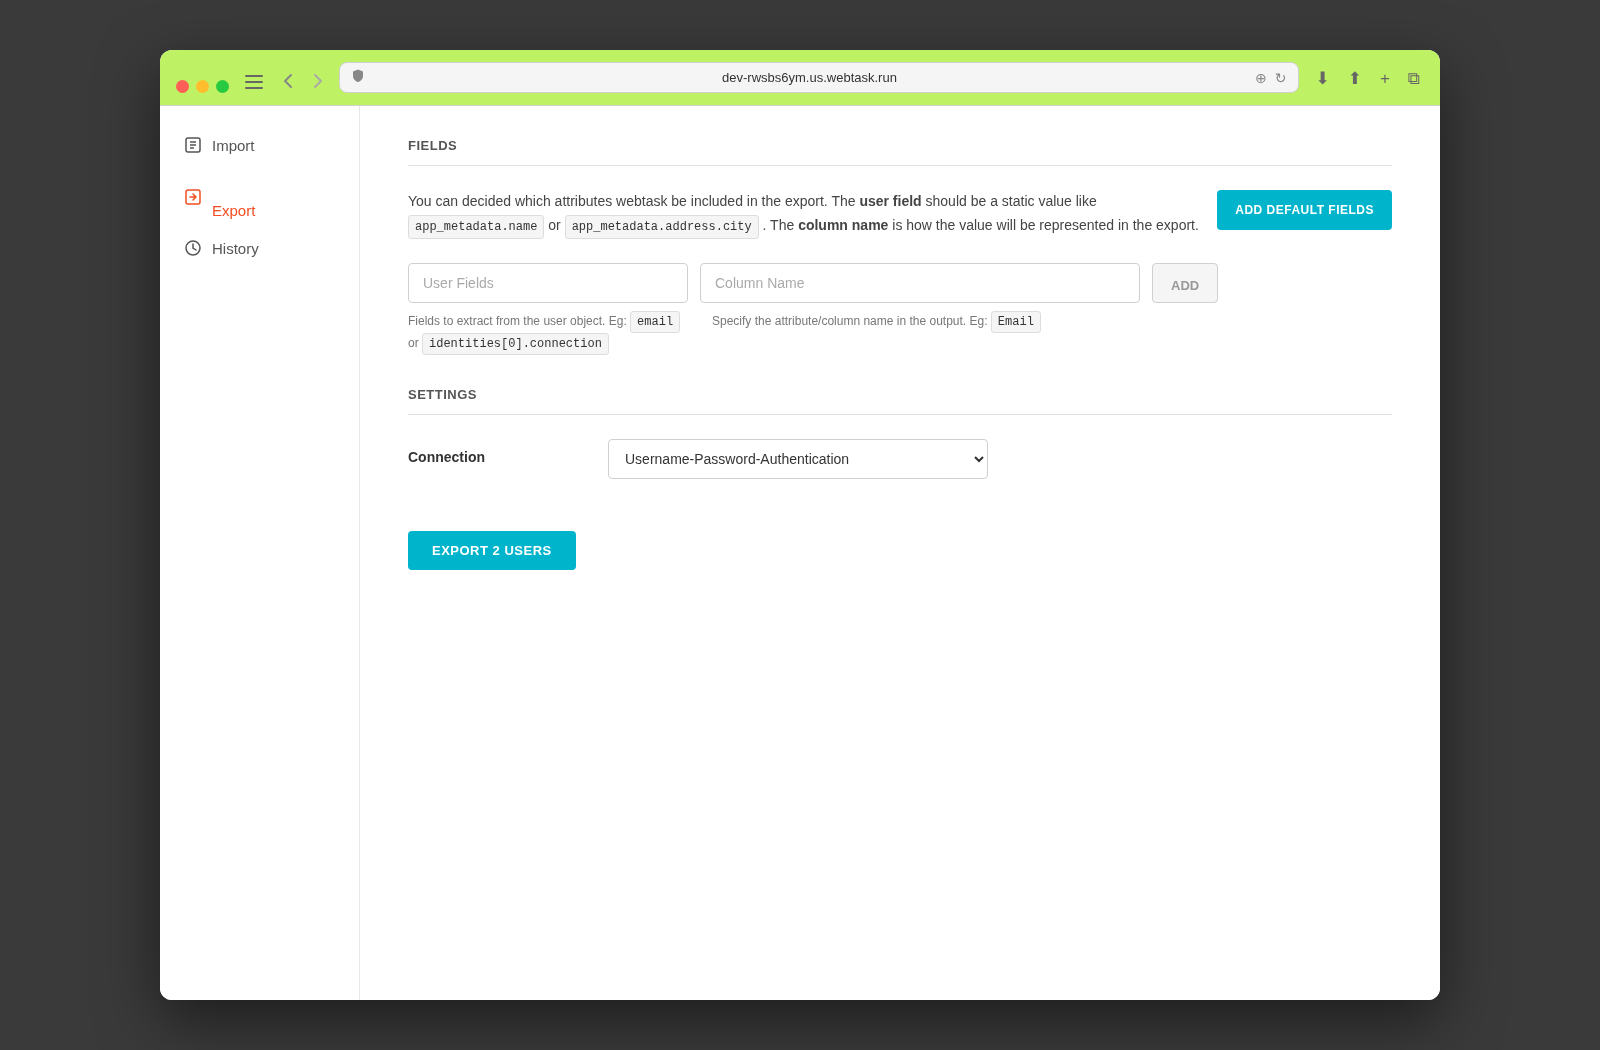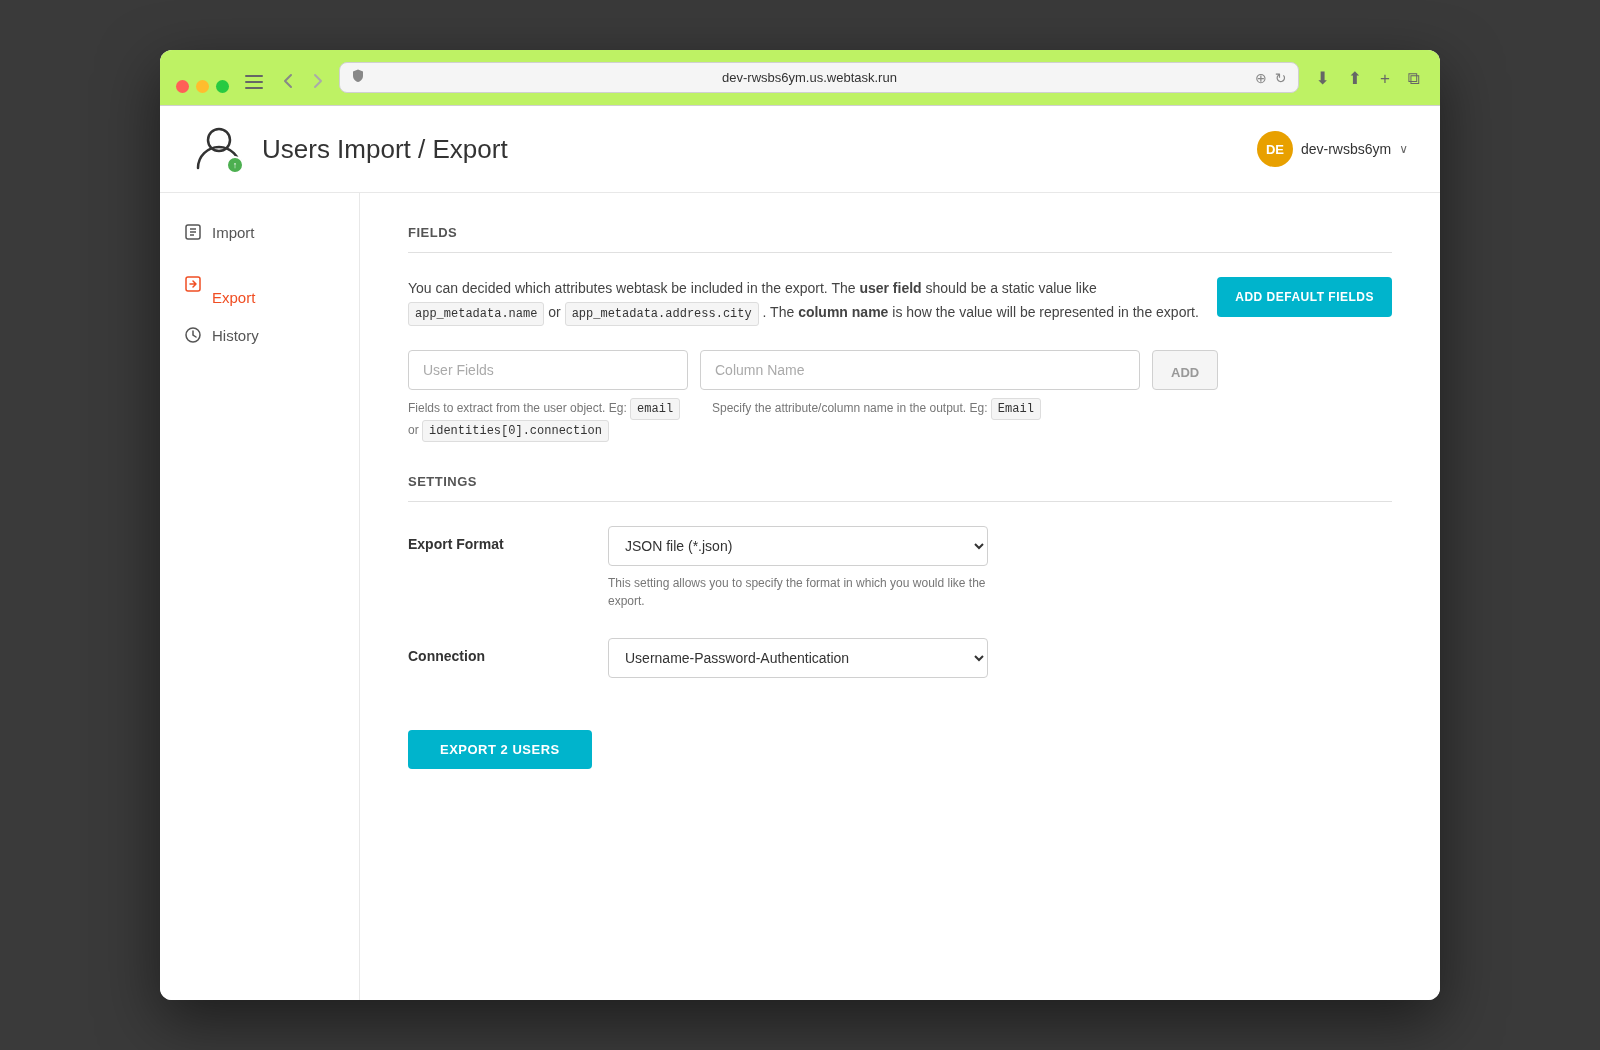--- a/index.html
+++ b/index.html
@@ -383,21 +383,21 @@
       line-height: 1.5;
       max-width: 380px;
     }
 
     
     .export-btn {
       background: #00b4cc;
       color: white;
       border: none;
       border-radius: 4px;
-      padding: 12px 32px;
+      padding: 12px 24px;
       font-size: 13px;
       font-weight: 700;
       letter-spacing: 0.5px;
       cursor: pointer;
       margin-top: 16px;
     }
 
     .fields-add-section {
       display: flex;
       align-items: center;
@@ -457,37 +457,20 @@
     <div class="browser-actions">
       <button class="browser-action-btn">⬇</button>
       <button class="browser-action-btn">⬆</button>
       <button class="browser-action-btn">+</button>
       <button class="browser-action-btn">⧉</button>
     </div>
   </div>
 
   <div class="app-container">
 
-    <div class="app-header">
-      <div class="header-left">
-        <div class="user-icon-wrap">
-          <svg class="user-icon-svg" viewBox="0 0 54 54" fill="none" xmlns="http://www.w3.org/2000/svg">
-            <circle cx="27" cy="18" r="11" stroke="#333" stroke-width="2.5" fill="none"></circle>
-            <path d="M6 46c0-11.6 9.4-21 21-21s21 9.4 21 21" stroke="#333" stroke-width="2.5" fill="none" stroke-linecap="round"></path>
-          </svg>
-          <div class="badge-green"></div>
-        </div>
-        <h1 class="app-title">Users Import / Export</h1>
-      </div>
-      <div class="user-menu">
-        <div class="avatar-circle">DE</div>
-        <span class="user-name">dev-rwsbs6ym</span>
-        <span class="chevron-down">∨</span>
-      </div>
-    </div>
 
     <div class="main-layout">
 
       <div class="sidebar">
         <div class="sidebar-item">
           <span class="sidebar-icon">
             <svg width="18" height="18" viewBox="0 0 18 18" fill="none">
               <rect x="2" y="2" width="14" height="14" rx="2" stroke="#555" stroke-width="1.5" fill="none"></rect>
               <line x1="6" y1="6" x2="12" y2="6" stroke="#555" stroke-width="1.5"></line>
               <line x1="6" y1="9" x2="12" y2="9" stroke="#555" stroke-width="1.5"></line>
@@ -554,30 +537,20 @@
               <span>Specify the attribute/column name in the output. Eg: </span>
               <code class="inline-code">Email</code>
             </div>
           </div>
         </div>
 
         <div>
           <p class="section-title">SETTINGS</p>
           <hr class="section-divider">
 
-          <div class="settings-row">
-            <div class="setting-label">Export Format</div>
-            <div class="setting-control">
-              <select class="select-input">
-                <option>JSON file (*.json)</option>
-                <option>CSV file (*.csv)</option>
-              </select>
-              <p class="setting-hint">This setting allows you to specify the format in which you would like the export.</p>
-            </div>
-          </div>
 
           <div class="settings-row">
             <div class="setting-label">Connection</div>
             <div class="setting-control">
               <select class="select-input">
                 <option>Username-Password-Authentication</option>
               </select>
             </div>
           </div>
 

